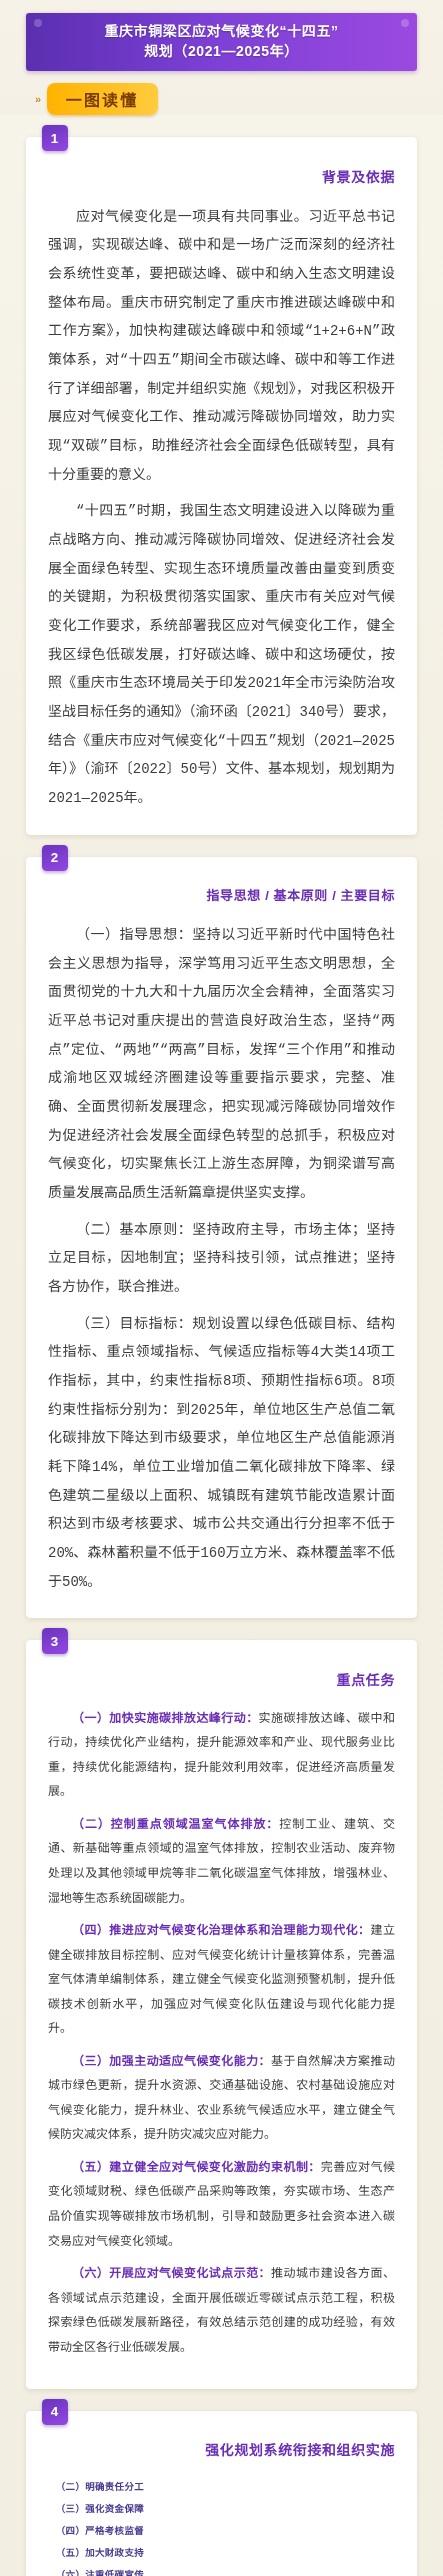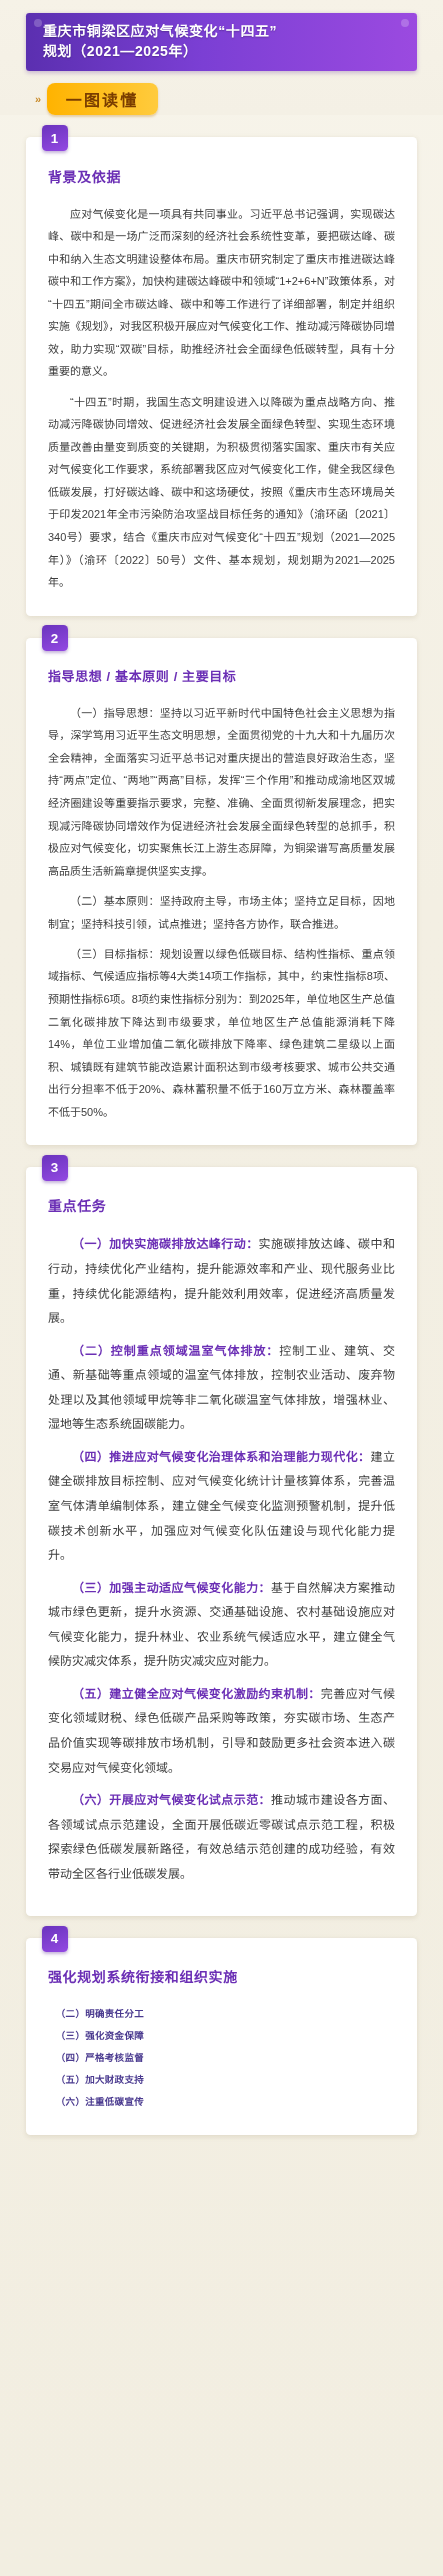--- a/index.html
+++ b/index.html
@@ -24,21 +24,21 @@
     width: 100%;
     padding: 10px 0 0 0;
     background: linear-gradient(180deg, #f6f2e7 0%, #f4f0e5 100%);
   }
   .title-band {
     width: 391px;
     margin: 3.3px auto 0 auto;
     background: linear-gradient(90deg, #5b2fb0 0%, #7b3fd4 45%, #9b4ae0 100%);
     border-radius: 3.3px;
     padding: 7.8px 17px 9px 17px;
-    text-align: left;
+    text-align: center;
     box-shadow: 0 1.7px 4.5px rgba(90,40,150,.28);
     position: relative;
   }
   .title-band::before,
   .title-band::after {
     content: "";
     position: absolute;
     top: 5.6px;
     width: 7.8px; height: 7.8px;
     border-radius: 50%;
@@ -101,38 +101,39 @@
     background: linear-gradient(160deg, #6a34bd 0%, #9348e2 100%);
     color: #fff;
     font-size: 13.4px;
     font-weight: bold;
     display: flex;
     align-items: center;
     justify-content: center;
     box-shadow: 0 1.7px 3.3px rgba(90,40,150,.35);
   }
   .card-title {
-    text-align: left;
+    text-align: right;
     color: #6b2fb5;
     font-size: 14px;
     font-weight: bold;
     letter-spacing: 0.6px;
     margin: 2.2px 0 17px 0;
   }
   .card-title.small {
     font-size: 13px;
   }
 
   .para {
     color: #3d3d3d;
-    font-size: 11px;
+    font-size: 14px;
     line-height: 2.05;
     text-align: justify;
     text-indent: 2em;
     margin: 0 0 7.8px 0;
+    font-family: Liberation Mono, monospace;
   }
   .para.last { margin-bottom: 0; }
 
   
   .task {
     color: #3d3d3d;
     font-size: 12px;
     line-height: 2.05;
     text-align: justify;
     text-indent: 2em;

